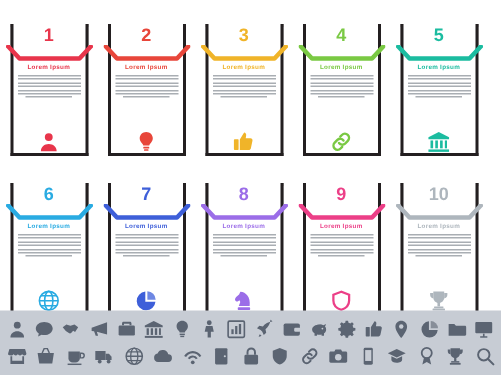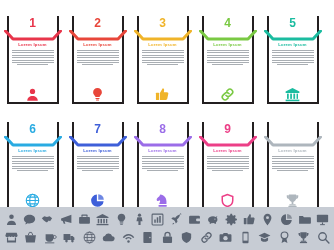--- a/index.html
+++ b/index.html
@@ -393,20 +393,21 @@
               <path d="M12 2.4 3.6 5.6v6.2c0 4.7 3.4 8.4 8.4 9.9 5-1.5 8.4-5.2 8.4-9.9V5.6z"></path>
             </svg>
           </div>
         </div>
       </div>
       <div class="card">
         <div class="card-top-bar"></div>
         <div class="card-top-left"></div>
         <div class="card-top-right"></div>
         <div class="card-frame"></div>
+        <div class="num" style="color:#AEB6BD">10</div>
         <div class="ribbon">
           <svg viewBox="0 0 58 12" preserveAspectRatio="none">
             <path d="M1.5 1 L9 9 H49 L56.5 1" fill="none" stroke="#AEB6BD" stroke-width="3" stroke-linecap="round" stroke-linejoin="round"></path>
           </svg>
         </div>
         <div class="body">
           <div class="body-title" style="color:#AEB6BD">Lorem Ipsum</div>
           <div class="lines">
             <i></i>
             <i></i>

